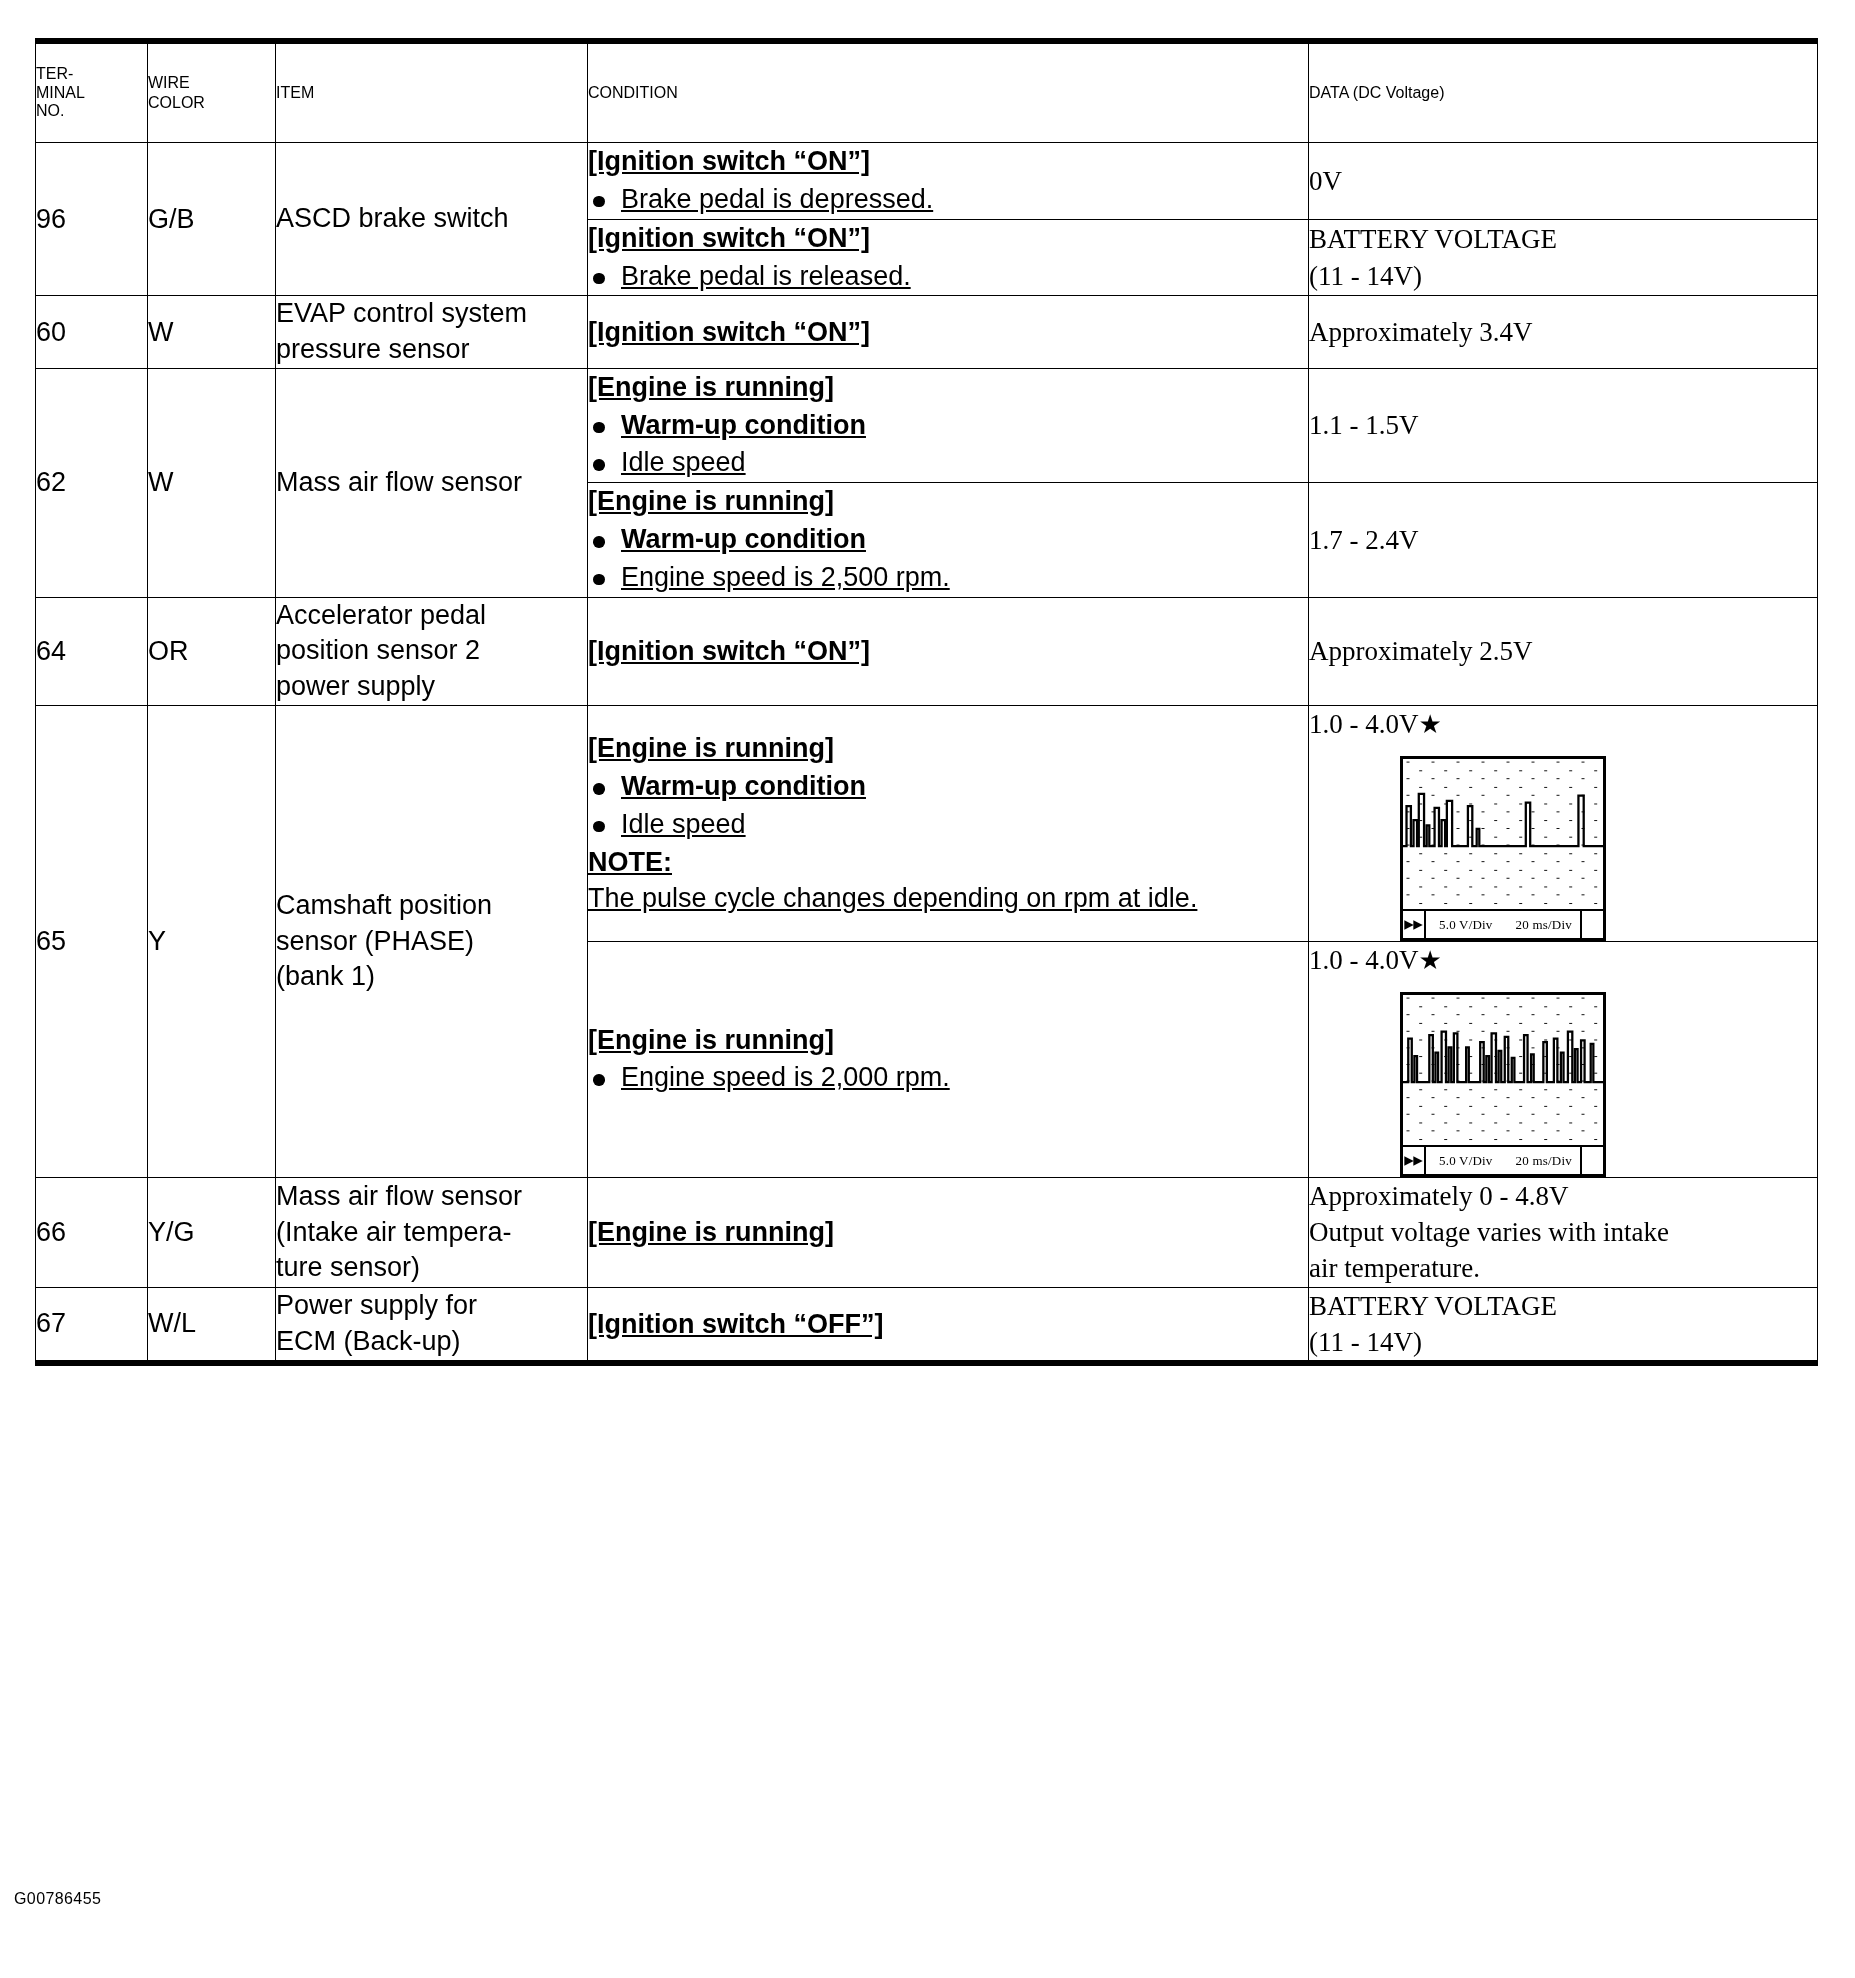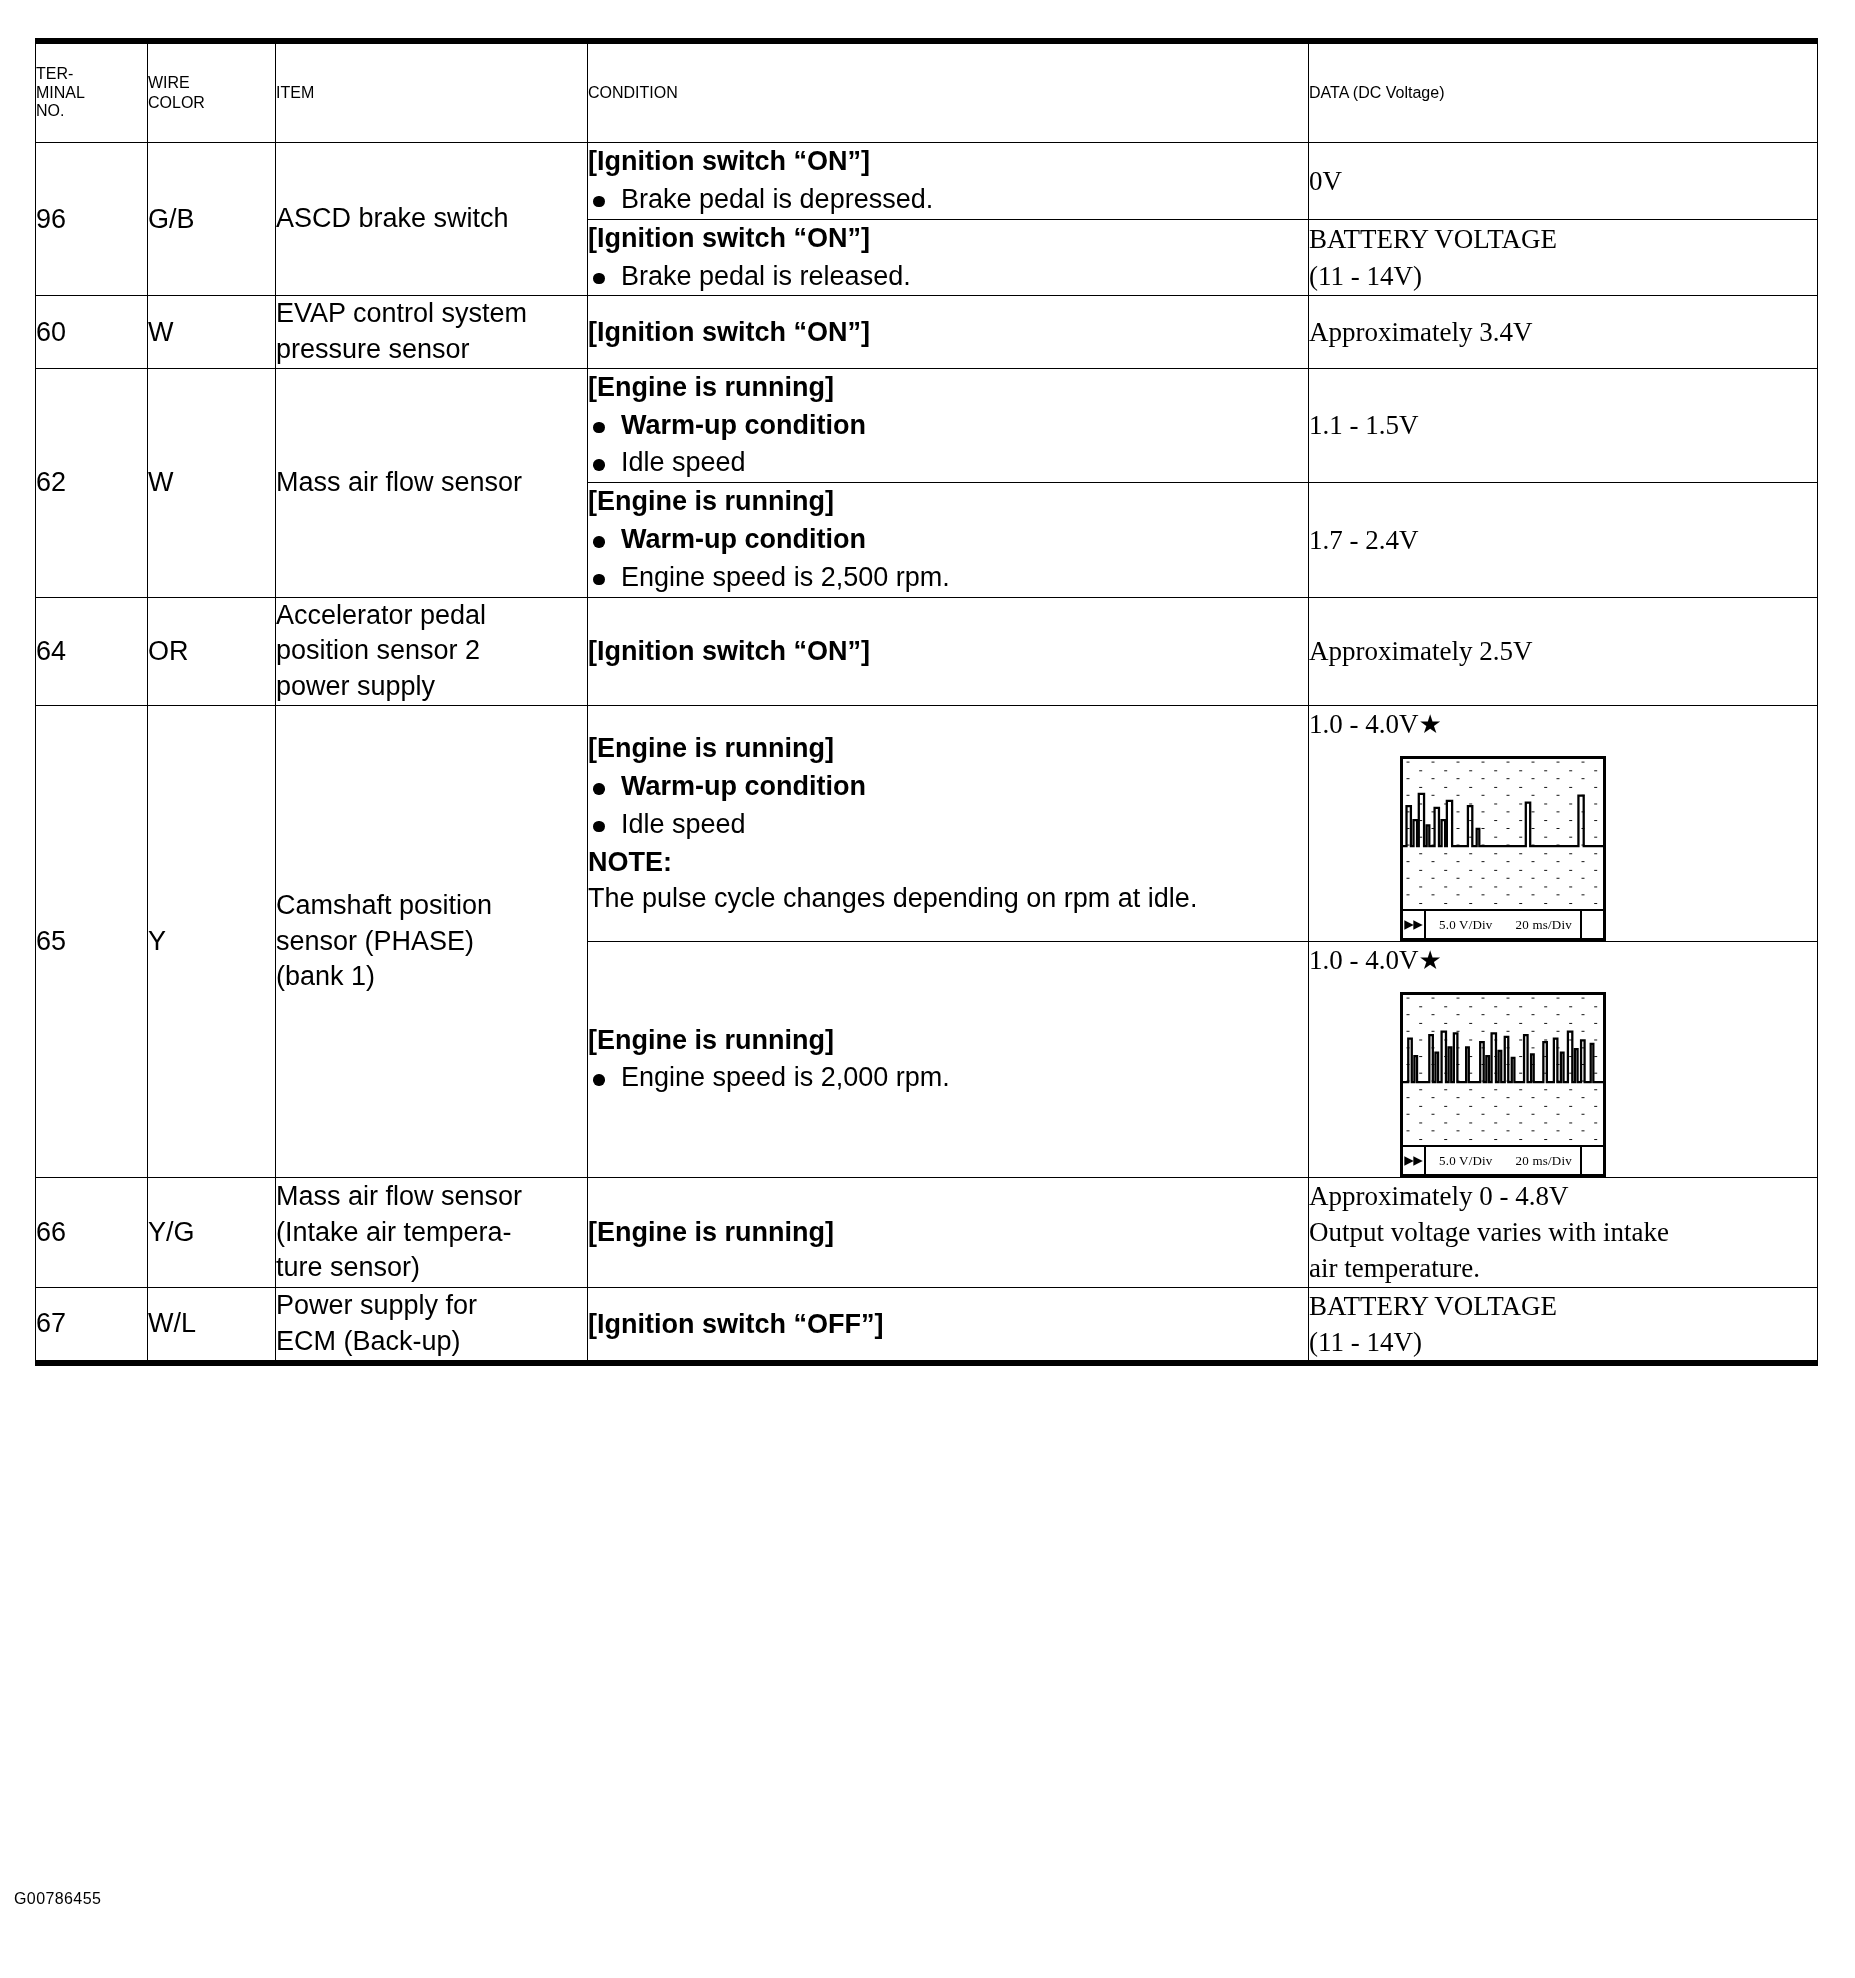--- a/index.html
+++ b/index.html
@@ -63,21 +63,21 @@
     font-size: 16px;
     line-height: 1.25;
     height: 98px;
     border-bottom: 4.4px solid #000;
   }
   .hdr td.hdr-term { line-height: 1.18; }
 
   td.term  { text-align: center; font-size: 27px; }
   td.wire  { text-align: left; font-size: 27px; padding-left: 14px; }
   td.item  { font-size: 27px; padding: 10.5px 12.2px 10.5px 15.7px; line-height: 1.32; }
-  td.cond  { font-size: 27px; padding: 10.5px 12.2px 10.5px 15.7px; line-height: 1.34; }
+  td.cond  { font-size: 27px; padding: 10.5px 12.2px 10.5px 15.7px; line-height: 1.34; text-decoration: underline; }
   td.data  { font-size: 27px; padding: 10.5px 12.2px 10.5px 15.7px; line-height: 1.34; font-family: Liberation Serif, serif; }
 
   .b { font-weight: bold; }
 
   ul.bullets {
     list-style: none;
     margin: 0;
     padding: 0;
   }
   ul.bullets li {

